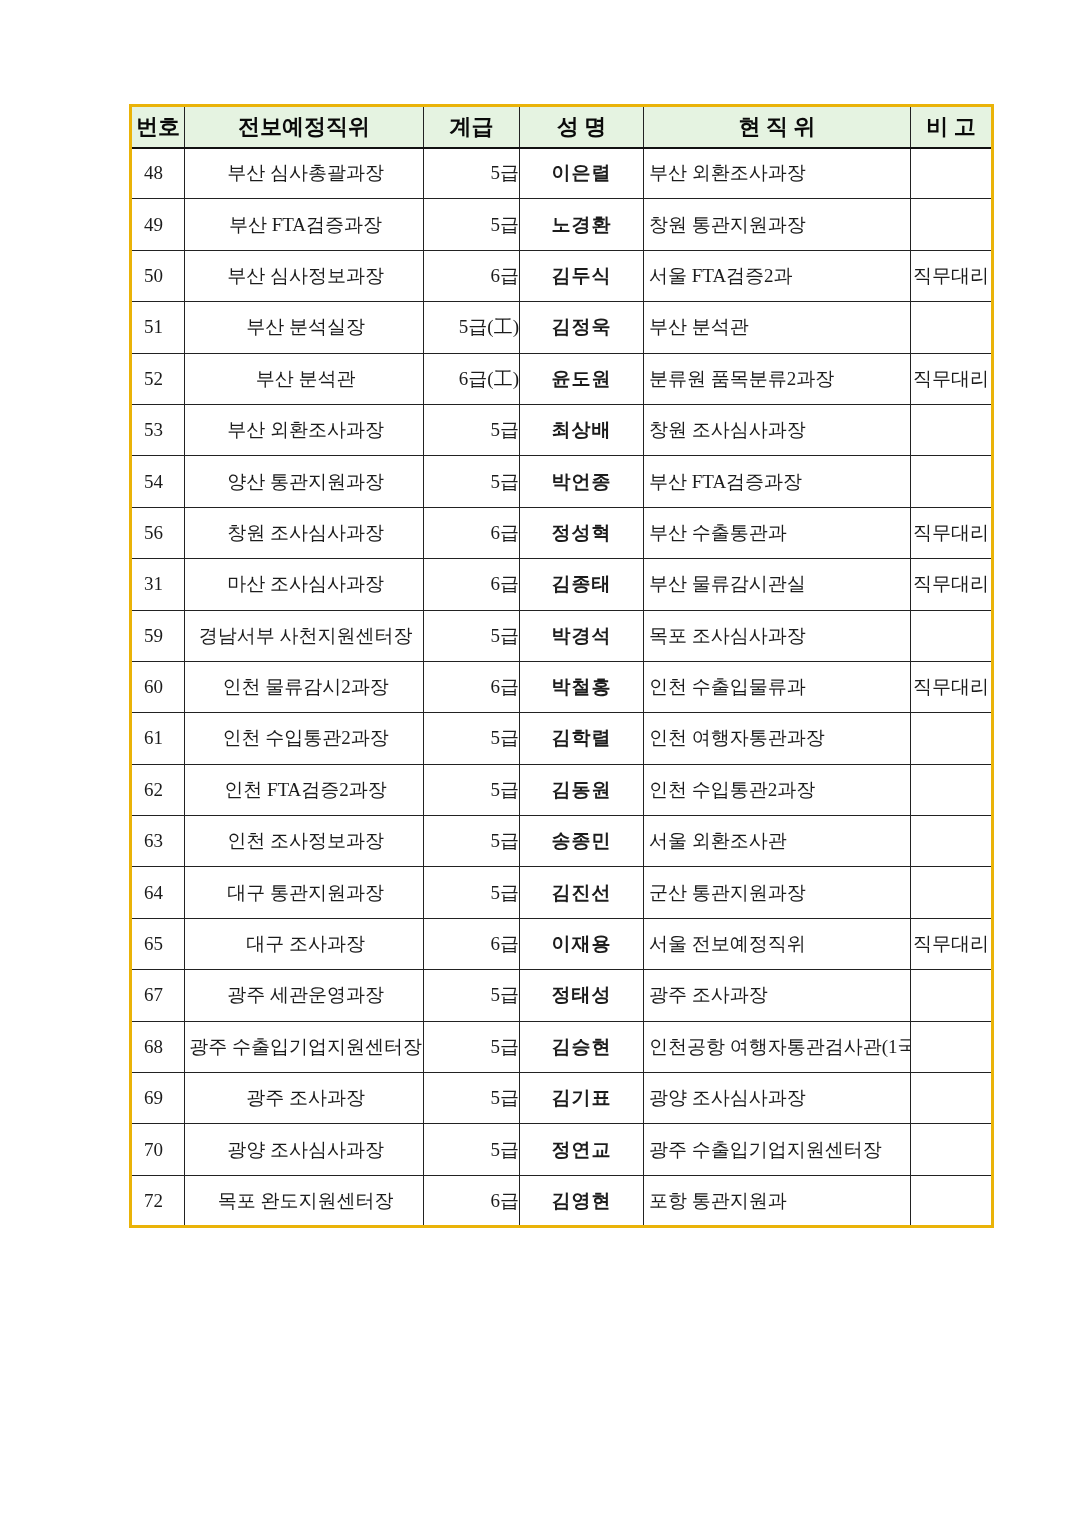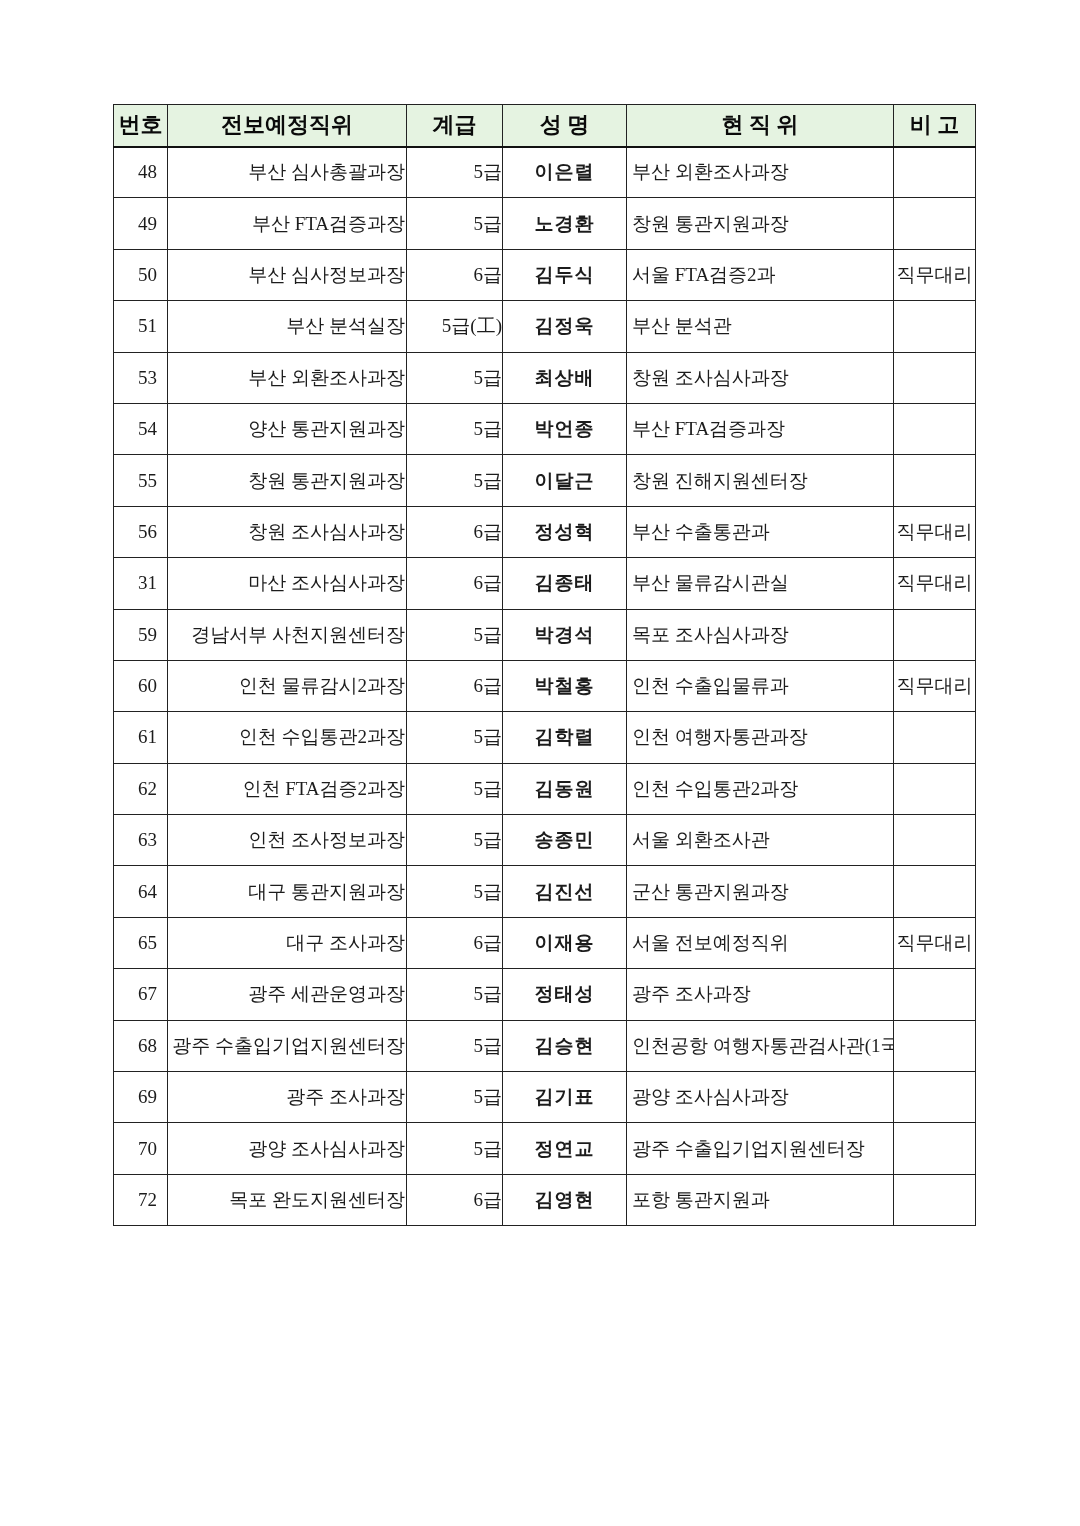--- a/index.html
+++ b/index.html
@@ -12,26 +12,26 @@
   }
   .page {
     position: relative;
     width: 1080px;
     height: 1526px;
     background: #ffffff;
     overflow: hidden;
   }
   table.transfer-table {
     position: absolute;
-    left: 113px;
+    left: 129px;
     top: 104px;
     border-collapse: collapse;
     table-layout: fixed;
     width: 862px;
-    border: 1px solid #eab308;
+    border: 3px solid #eab308;
   }
   table.transfer-table th,
   table.transfer-table td {
     border: 1.5px solid #222222;
     overflow: hidden;
     white-space: nowrap;
     box-sizing: border-box;
   }
   table.transfer-table thead th {
     background: #e5f3e1;
@@ -43,27 +43,27 @@
     border-bottom: 2.5px solid #111111;
     vertical-align: middle;
   }
   table.transfer-table tbody td {
     height: 51.4px;
     vertical-align: middle;
     font-size: 19px;
     color: #1c1c1c;
   }
   td.cell-no {
-    text-align: right;
+    text-align: center;
     padding-right: 10px;
     font-size: 21px;
     color: #2a2a2a;
   }
   td.cell-newpos {
-    text-align: right;
+    text-align: center;
     padding-left: 4px;
   }
   td.cell-rank {
     text-align: right;
     padding: 0;
   }
   td.cell-name {
     text-align: center;
     font-weight: bold;
     font-size: 21px;
@@ -131,41 +131,41 @@
         </tr>
         <tr>
           <td class="cell-no">51</td>
           <td class="cell-newpos">부산 분석실장</td>
           <td class="cell-rank">5급(工)</td>
           <td class="cell-name">김정욱</td>
           <td class="cell-curpos">부산 분석관</td>
           <td class="cell-note"></td>
         </tr>
         <tr>
+          <td class="cell-no">52</td>
+          <td class="cell-newpos">부산 분석관</td>
+          <td class="cell-rank">6급(工)</td>
+          <td class="cell-name">윤도원</td>
+          <td class="cell-curpos">분류원 품목분류2과장</td>
+          <td class="cell-note">직무대리</td>
+        </tr>
+        <tr>
           <td class="cell-no">53</td>
           <td class="cell-newpos">부산 외환조사과장</td>
           <td class="cell-rank">5급</td>
           <td class="cell-name">최상배</td>
           <td class="cell-curpos">창원 조사심사과장</td>
           <td class="cell-note"></td>
         </tr>
         <tr>
           <td class="cell-no">54</td>
           <td class="cell-newpos">양산 통관지원과장</td>
           <td class="cell-rank">5급</td>
           <td class="cell-name">박언종</td>
           <td class="cell-curpos">부산 FTA검증과장</td>
-          <td class="cell-note"></td>
-        </tr>
-        <tr>
-          <td class="cell-no">55</td>
-          <td class="cell-newpos">창원 통관지원과장</td>
-          <td class="cell-rank">5급</td>
-          <td class="cell-name">이달근</td>
-          <td class="cell-curpos">창원 진해지원센터장</td>
           <td class="cell-note"></td>
         </tr>
         <tr>
           <td class="cell-no">56</td>
           <td class="cell-newpos">창원 조사심사과장</td>
           <td class="cell-rank">6급</td>
           <td class="cell-name">정성혁</td>
           <td class="cell-curpos">부산 수출통관과</td>
           <td class="cell-note">직무대리</td>
         </tr>

